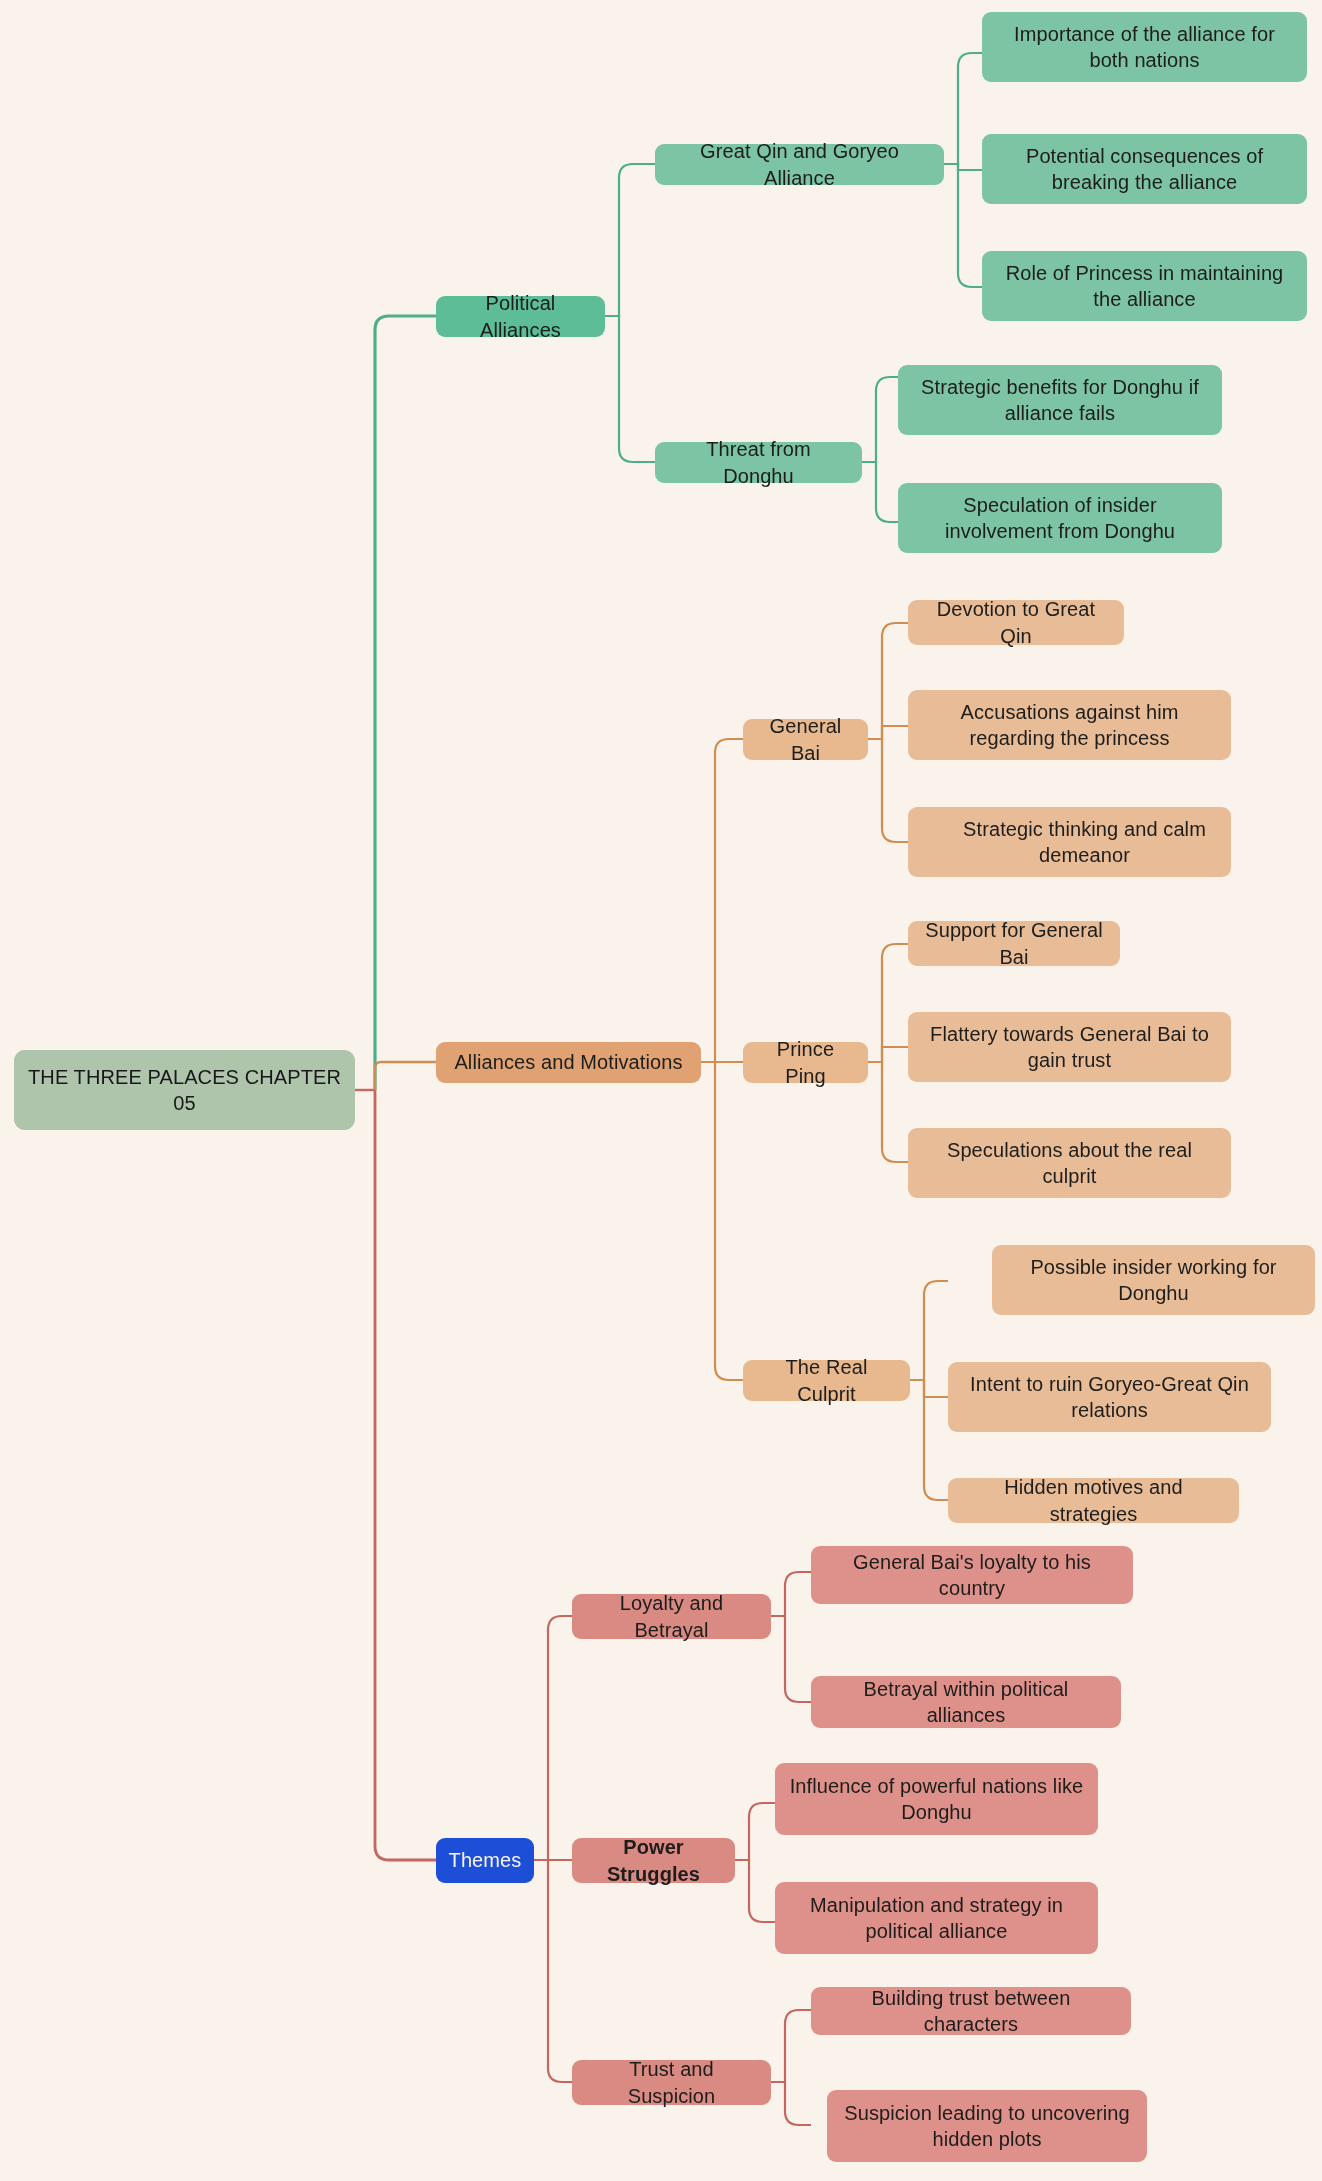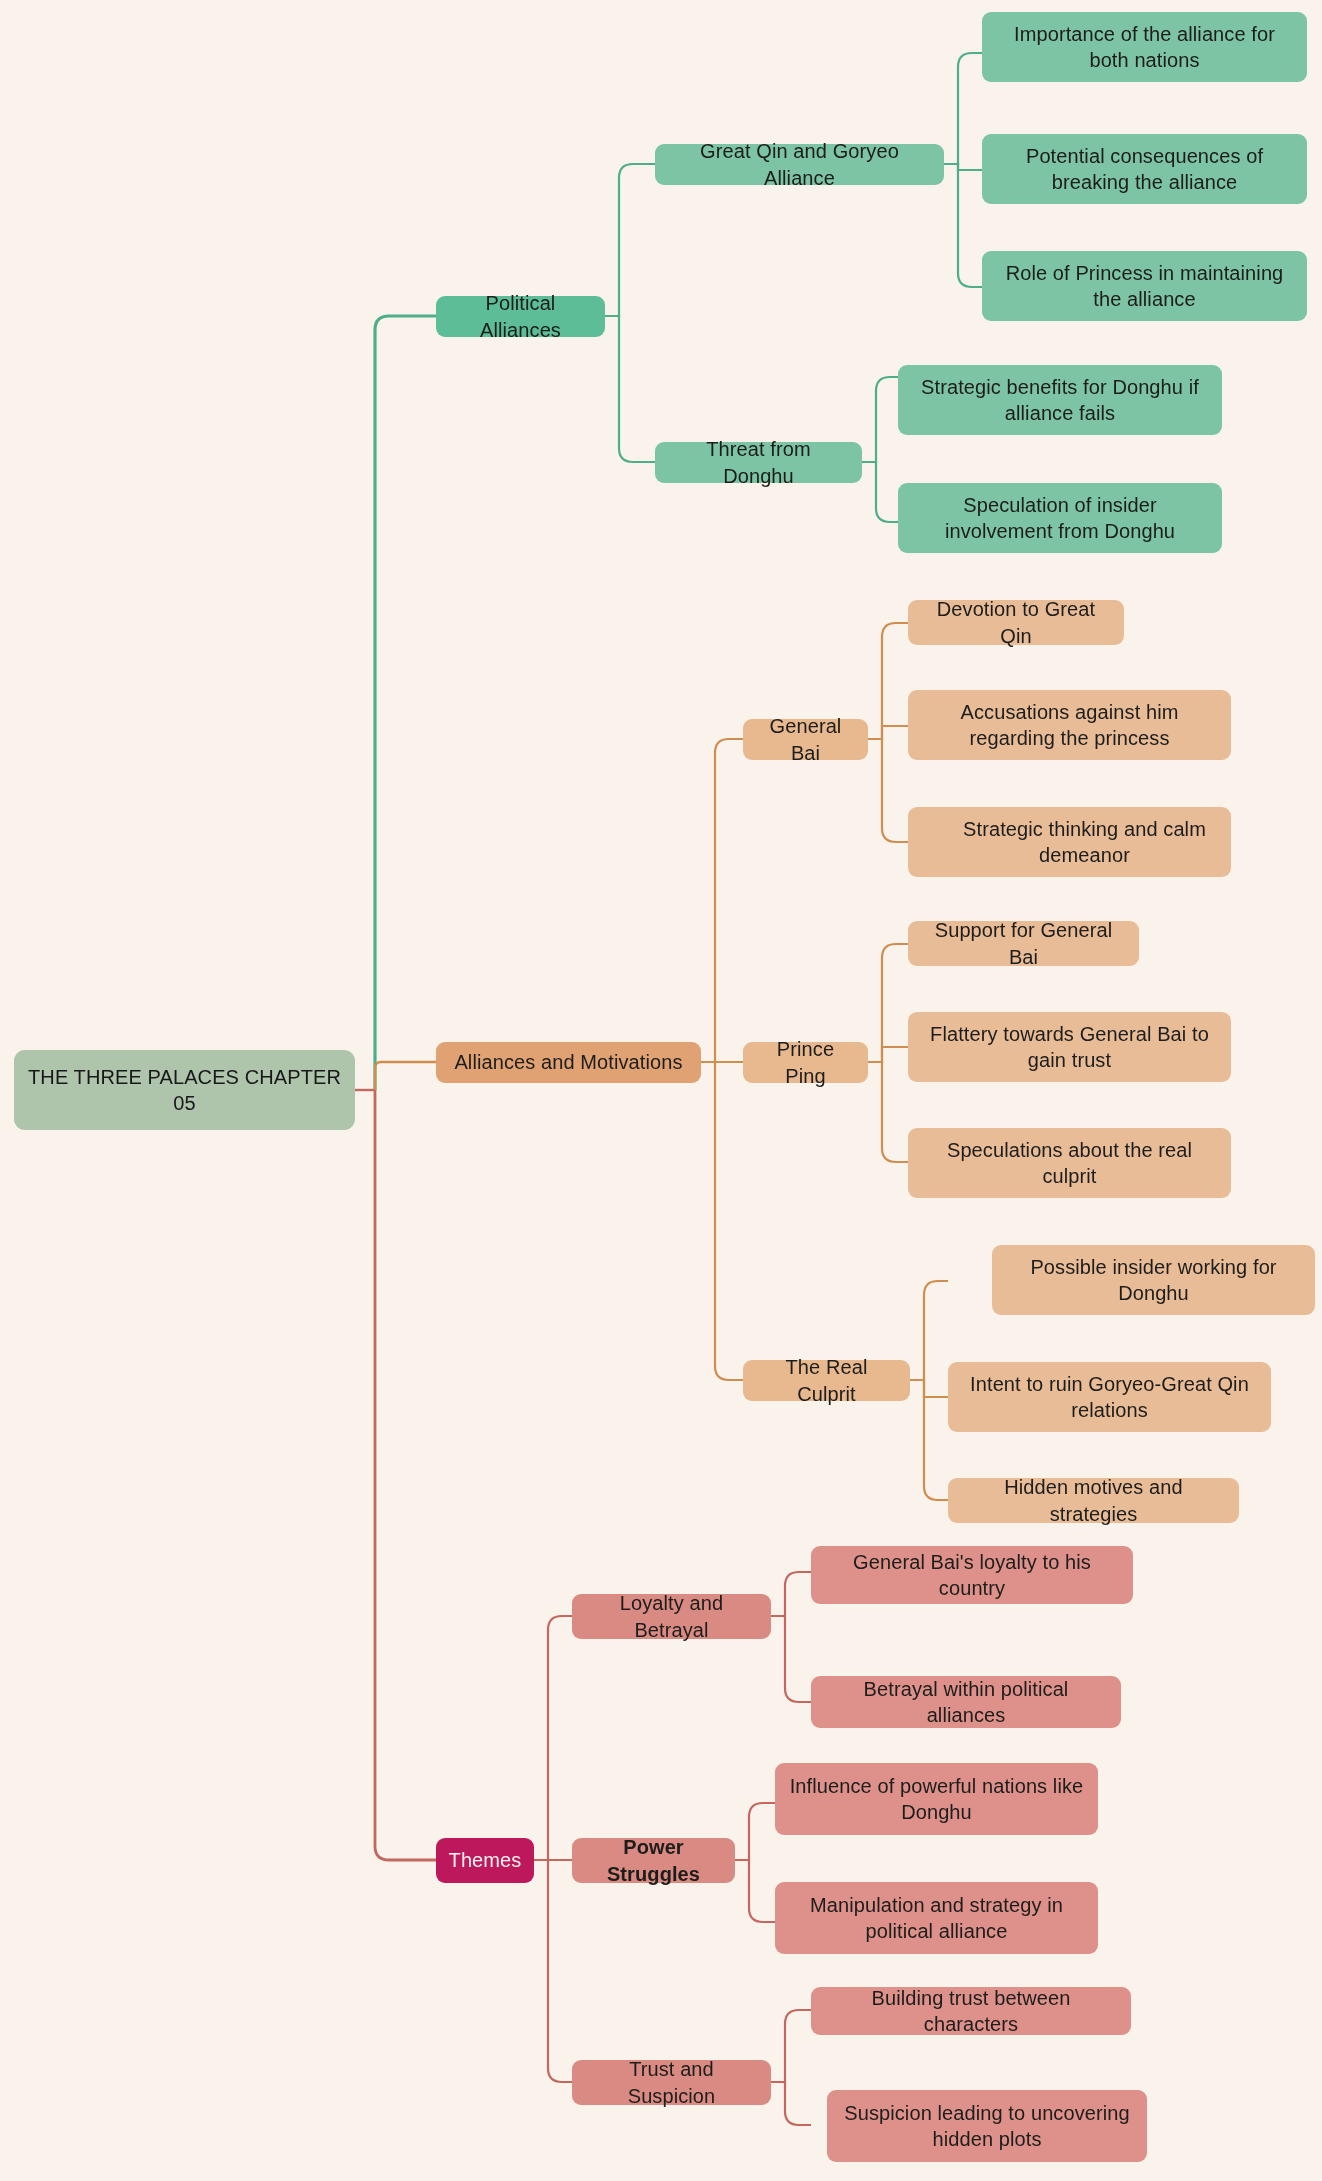--- a/index.html
+++ b/index.html
@@ -53,21 +53,21 @@
   }
   .node-l3 {
     font-size: 20px;
   }
   .g1 { background: #5cbd96; }
   .g2 { background: #7cc4a4; }
   .g3 { background: #7cc4a4; }
   .o1 { background: #e0a273; }
   .o2 { background: #e8b98f; }
   .o3 { background: #e9bc98; }
-  .r1 { background: #be185d; color: #fbf4ee; }
+  .r1 { background: #1d4ed8; color: #fbf4ee; }
   .r2 { background: #d98a83; }
   .r3 { background: #dd918a; }
 </style>
 </head>
 <body>
 
 <div id="mindmap-root">
 
   <svg id="edge-layer" viewBox="0 0 1322 2181" width="1322" height="2181" fill="none">
 
@@ -172,21 +172,21 @@
   </div>
 
   <div class="node node-l3 o3" style="left:908px; top:807px; width:323px; height:70px;padding-left:44px;">
     <span>Strategic thinking and calm demeanor</span>
   </div>
 
   <div class="node node-l2 o2" style="left:743px; top:1042px; width:125px; height:41px;">
     <span>Prince Ping</span>
   </div>
 
-  <div class="node node-l3 o3" style="left:908px; top:921px; width:231px; height:45px;">
+  <div class="node node-l3 o3" style="left:908px; top:921px; width:212px; height:45px;">
     <span>Support for General Bai</span>
   </div>
 
   <div class="node node-l3 o3" style="left:908px; top:1012px; width:323px; height:70px;">
     <span>Flattery towards General Bai to gain trust</span>
   </div>
 
   <div class="node node-l3 o3" style="left:908px; top:1128px; width:323px; height:70px;">
     <span>Speculations about the real culprit</span>
   </div>

